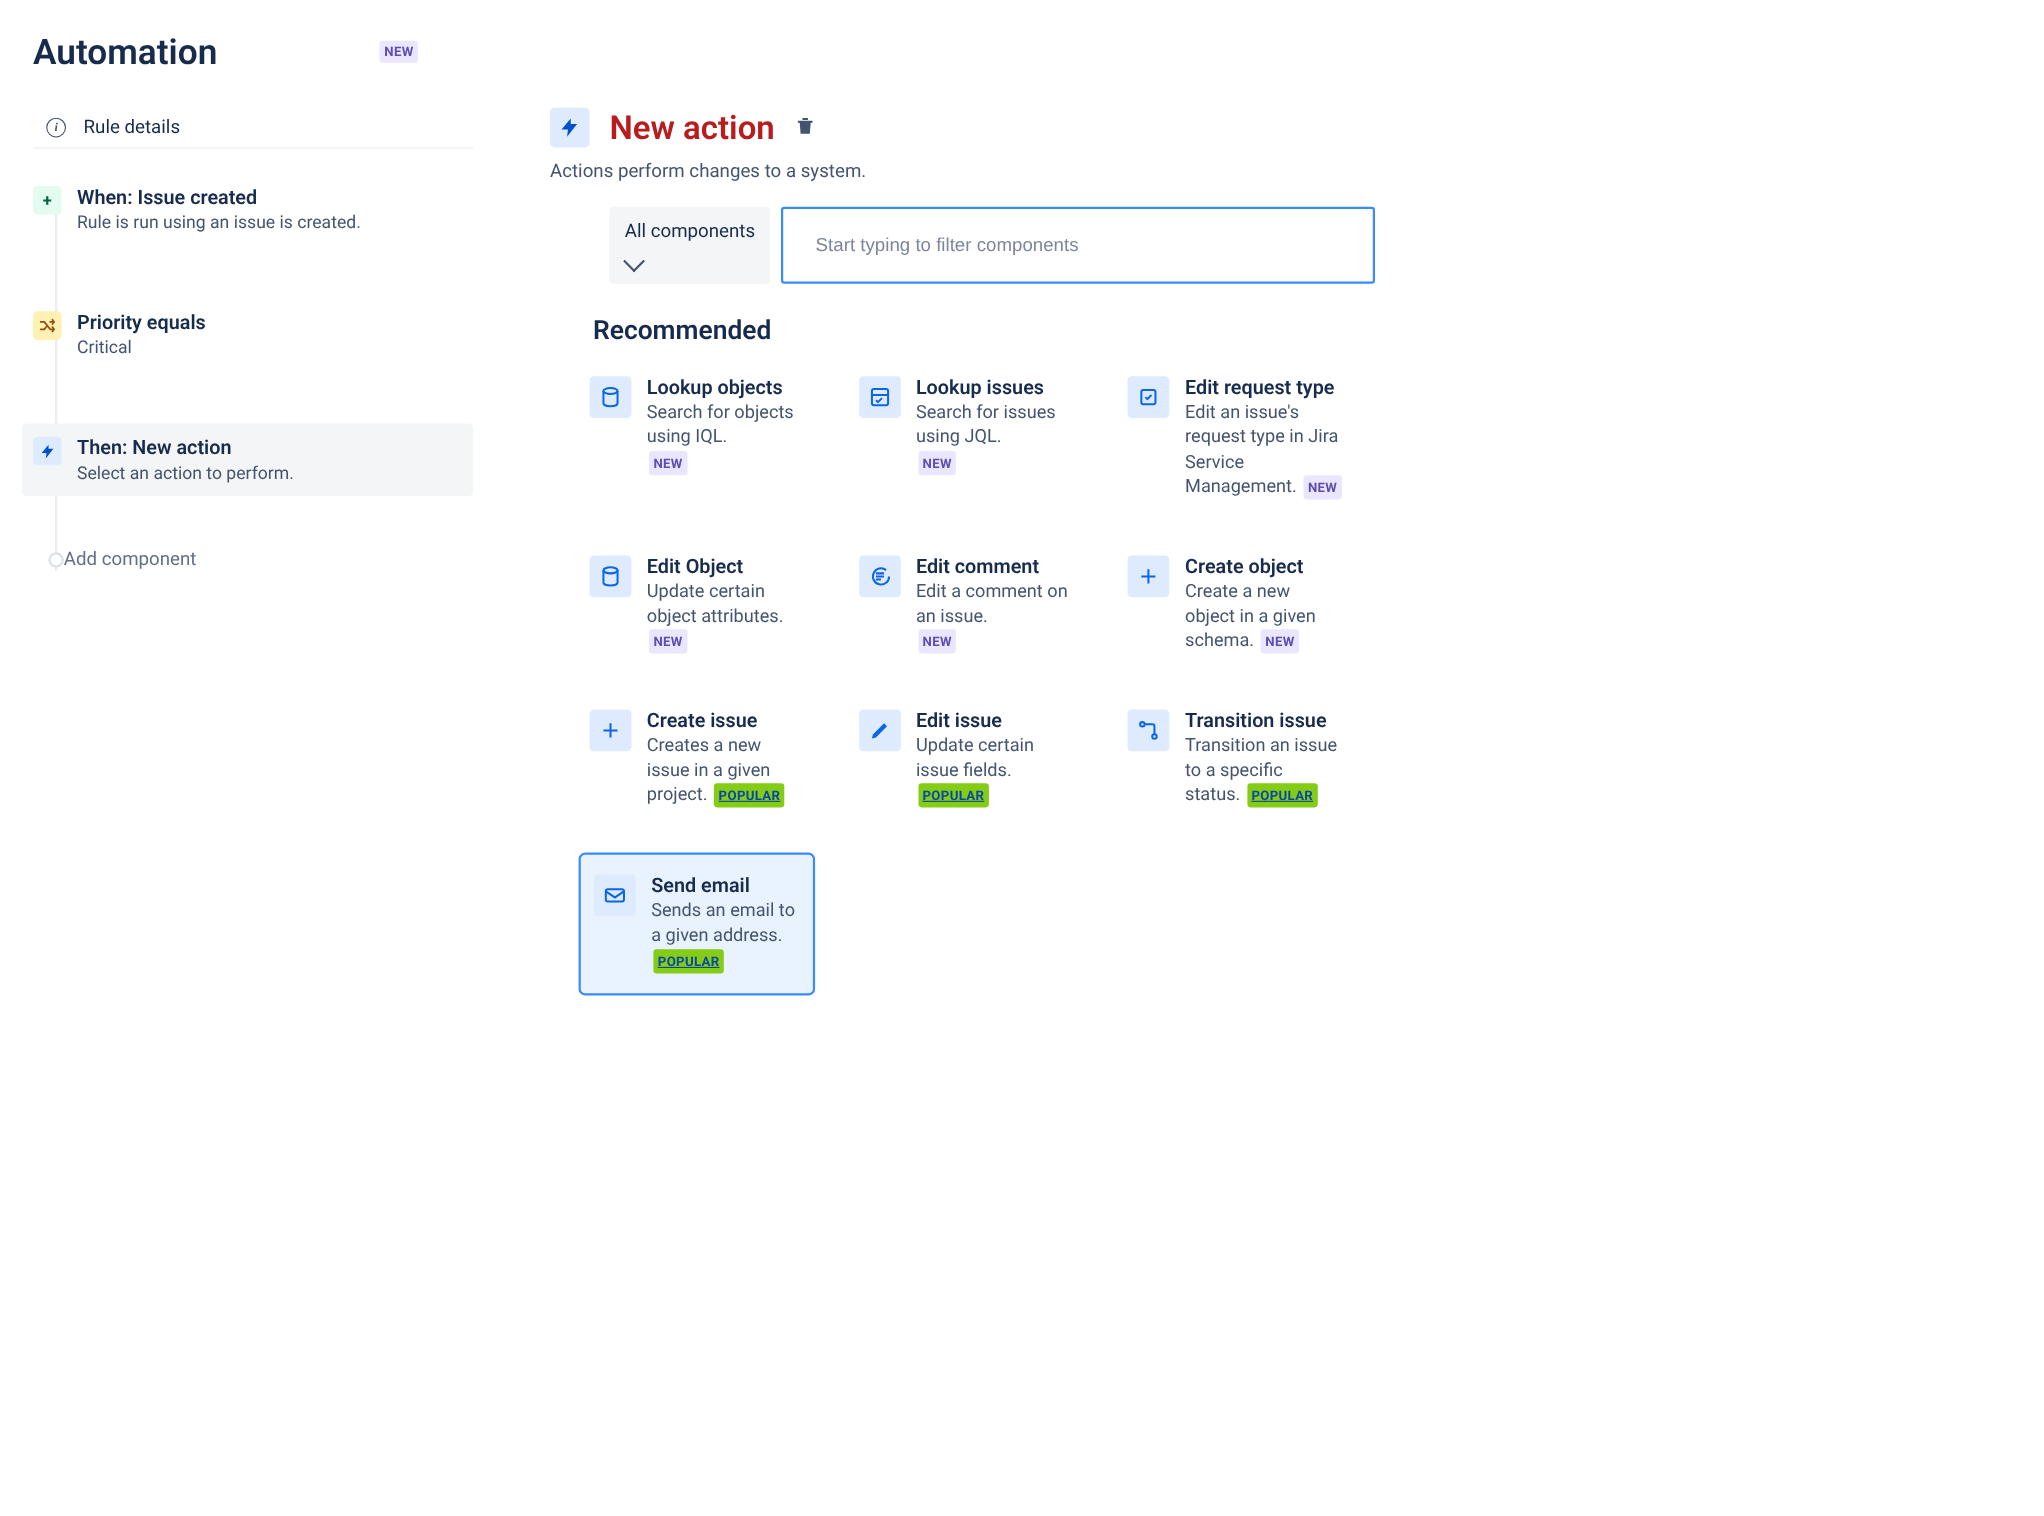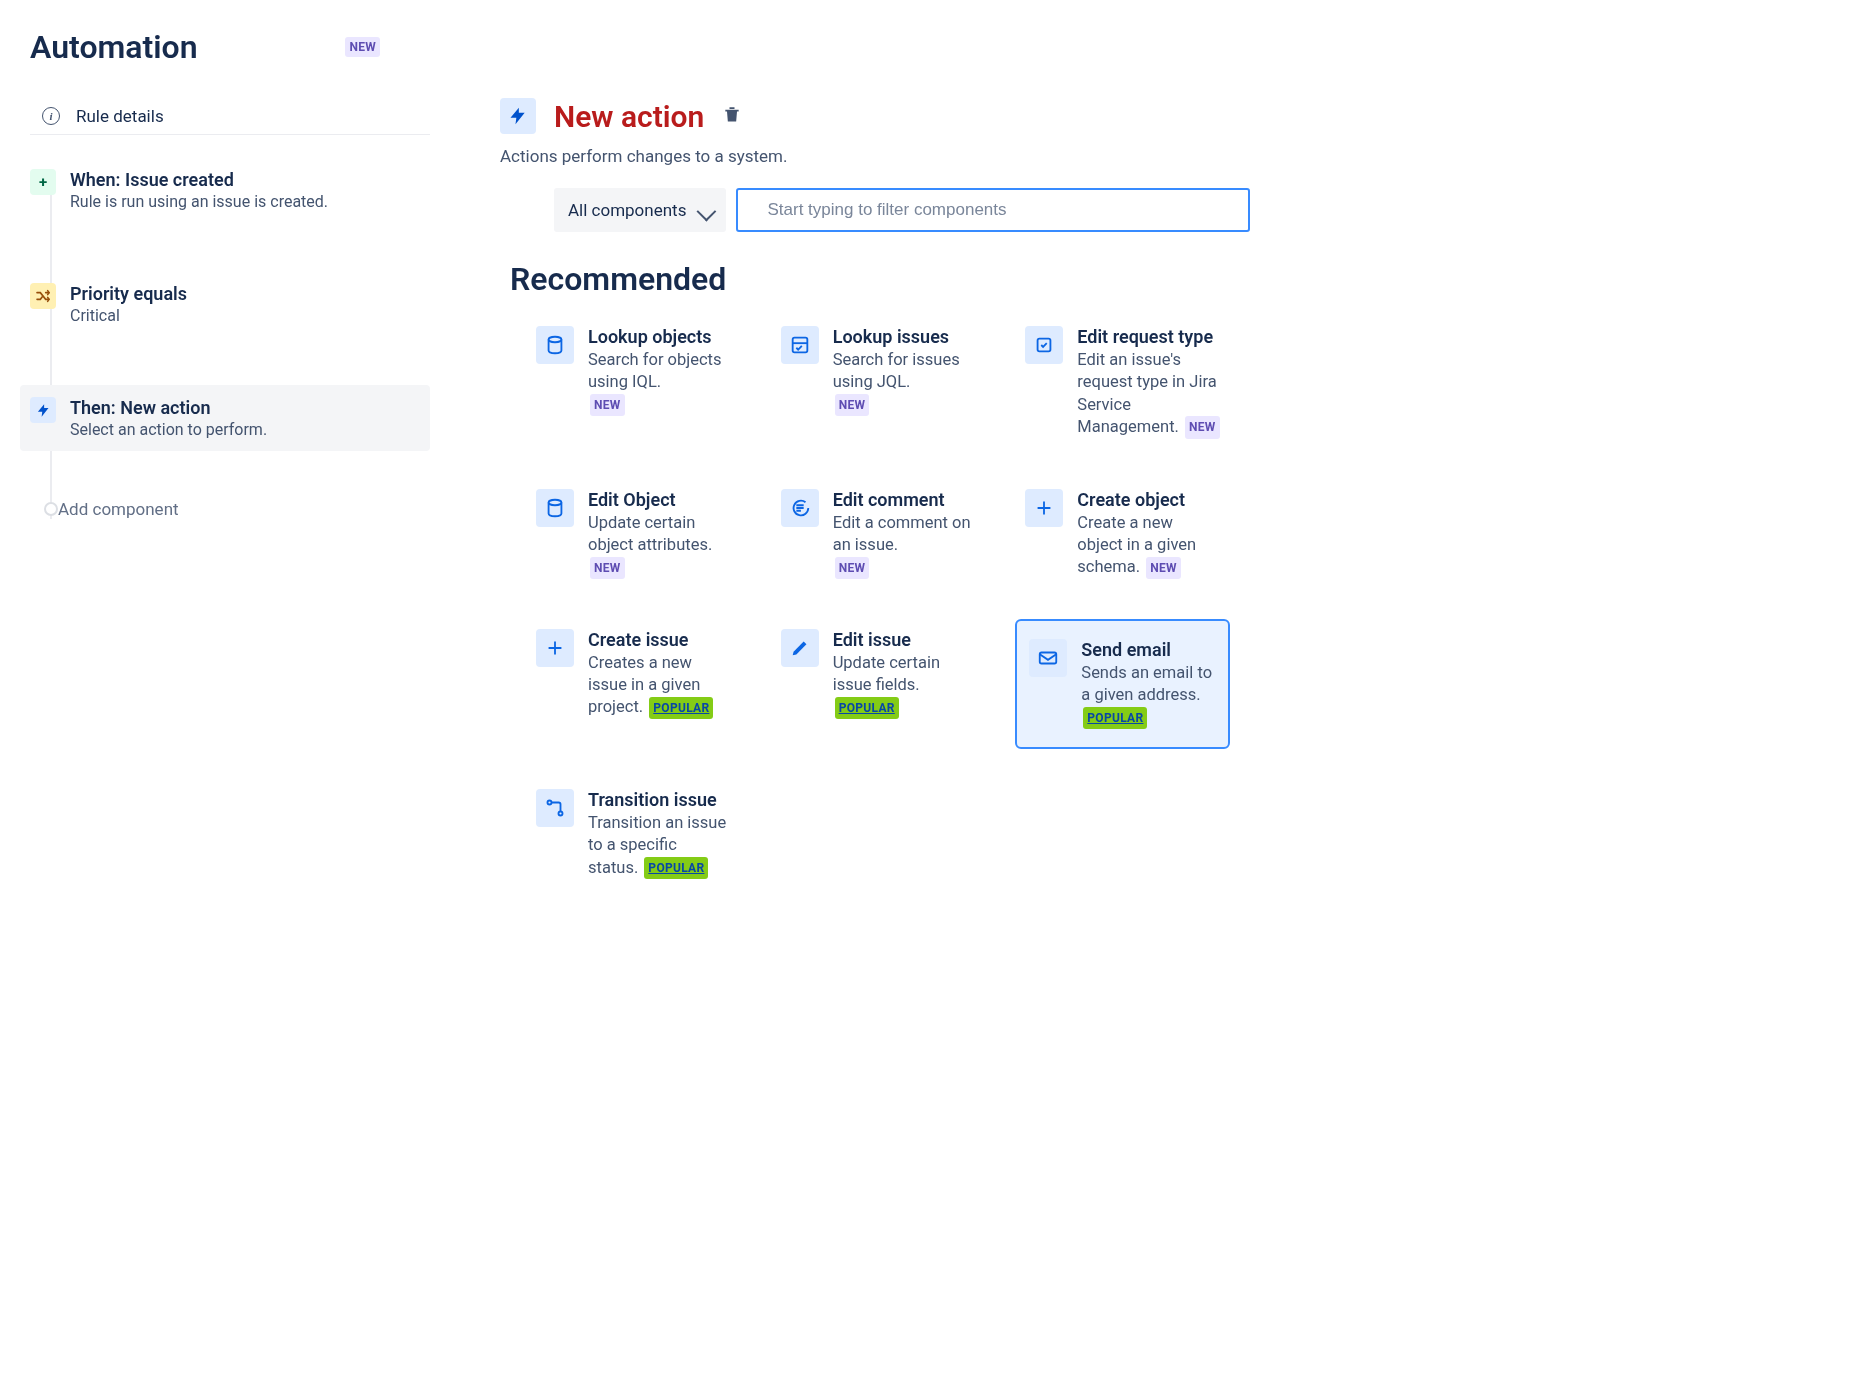--- a/index.html
+++ b/index.html
@@ -150,42 +150,43 @@
     margin-bottom: 28px;
     padding-left: 54px;
   }
   .dropdown {
     background: #f4f5f7;
     border-radius: 3px;
     padding: 12px 14px;
     font-size: 17px;
     color: #172b4d;
     display: flex;
-    align-items: flex-end;
+    align-items: flex-start;
     gap: 12px;
     cursor: pointer;
+    flex-direction: column;
   }
   .chevron { width: 14px; height: 14px; border-right: 2.2px solid #44546f; border-bottom: 2.2px solid #44546f; transform: rotate(45deg) translateY(-2px); }
 
   .search-input {
     flex: 1;
     border: 2px solid #388bff;
     border-radius: 3px;
     padding: 10px 29px;
     font-size: 17px;
     color: #172b4d;
     outline: none;
   }
   .search-input::placeholder { color: #7a869a; }
 
   .section-title {
-    font-size: 32px;
+    font-size: 24px;
     font-weight: 600;
     color: #172b4d;
-    margin: 0 0 18px 10px;
+    margin: 0 0 18px 39px;
   }
 
   .card-grid {
     display: grid;
     grid-template-columns: 1fr 1fr 1fr;
     gap: 30px 30px;
     padding-left: 26px;
     padding-right: 20px;
   }
   .card {
@@ -404,43 +405,43 @@
               <use href="#icon-pencil"></use>
             </svg>
     </span>
     <div>
       <div class="card-title">Edit issue</div>
       <div class="card-desc">
         Update certain issue fields.<br><span class="badge badge-popular">POPULAR</span>
       </div>
     </div>
         </div>
+        <div class="card">
+    <span class="card-icon">
+      <svg viewBox="0 0 24 24">
+              <use href="#icon-transition"></use>
+            </svg>
+    </span>
+    <div>
+      <div class="card-title">Transition issue</div>
+      <div class="card-desc">
+        Transition an issue to a specific status. <span class="badge badge-popular">POPULAR</span>
+      </div>
+    </div>
+        </div>
         <div class="card selected">
     <span class="card-icon">
       <svg viewBox="0 0 24 24">
               <use href="#icon-mail"></use>
             </svg>
     </span>
     <div>
       <div class="card-title">Send email</div>
       <div class="card-desc">
         Sends an email to a given address. <span class="badge badge-popular">POPULAR</span>
-      </div>
-    </div>
-        </div>
-        <div class="card">
-    <span class="card-icon">
-      <svg viewBox="0 0 24 24">
-              <use href="#icon-transition"></use>
-            </svg>
-    </span>
-    <div>
-      <div class="card-title">Transition issue</div>
-      <div class="card-desc">
-        Transition an issue to a specific status. <span class="badge badge-popular">POPULAR</span>
       </div>
     </div>
         </div>
       </div>
 
   </main>
 </div>
 
 <svg width="0" height="0" style="position:absolute">
   <defs>

